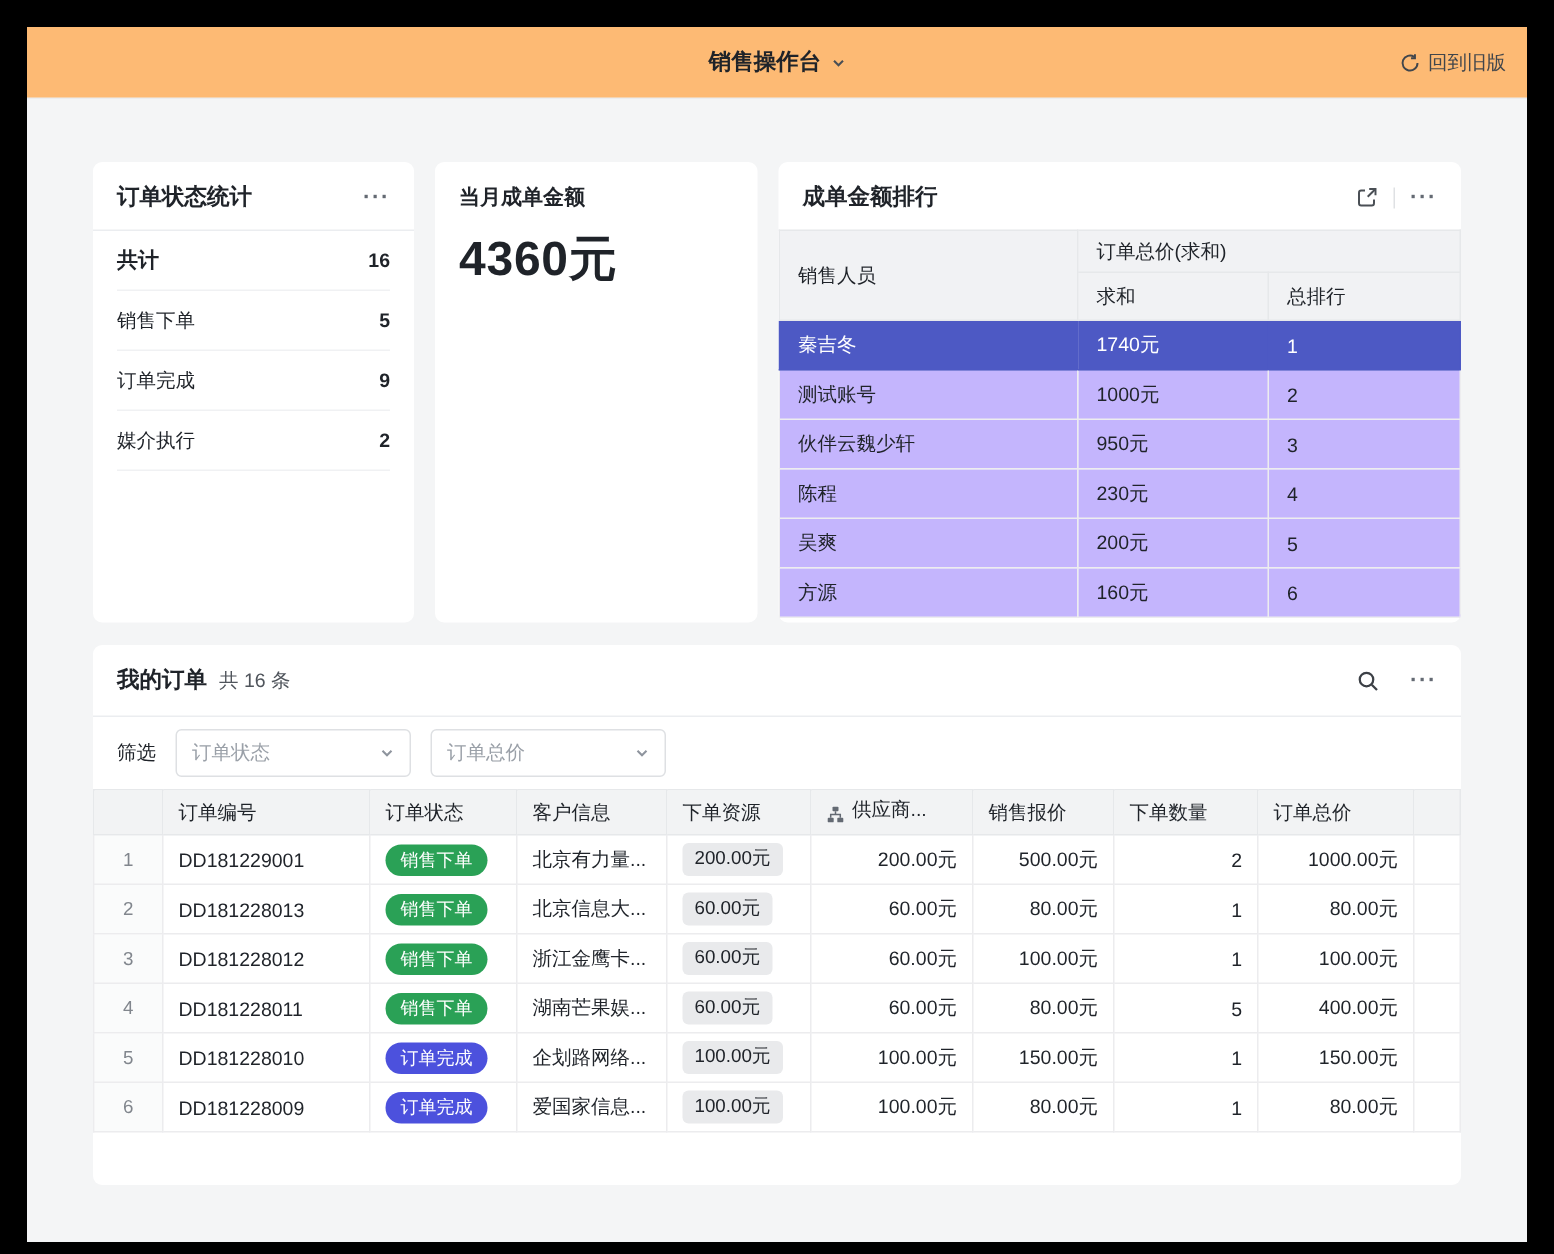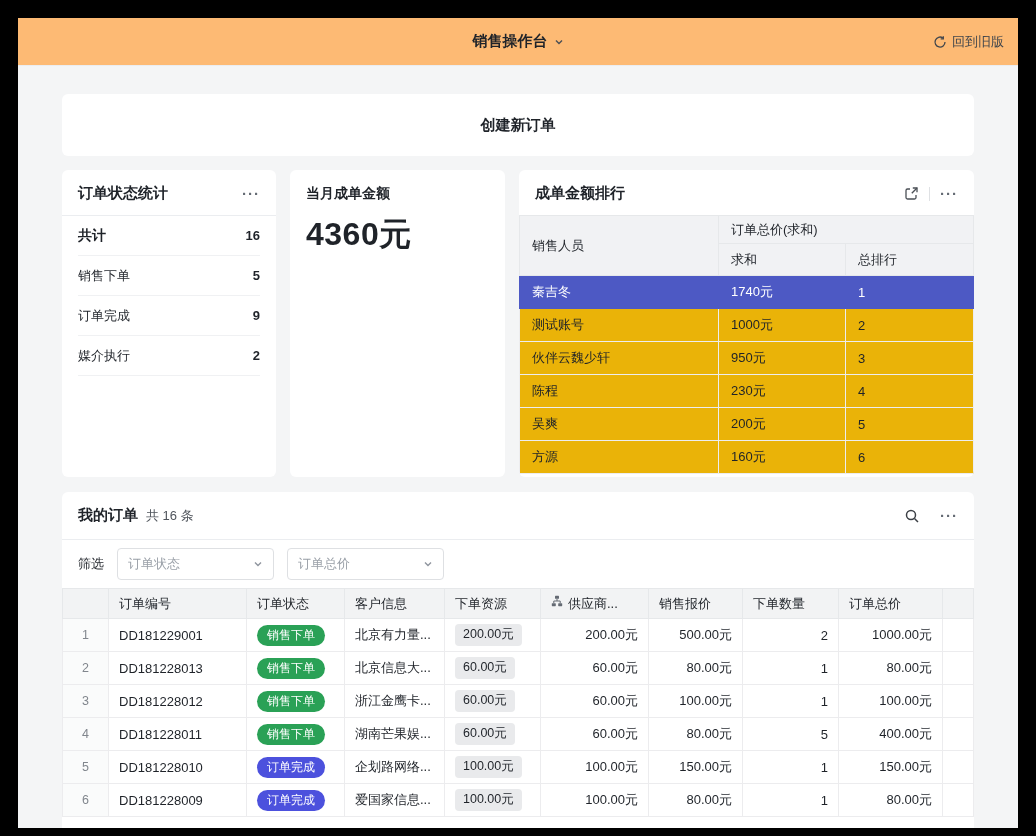--- a/index.html
+++ b/index.html
@@ -36,21 +36,21 @@
   .amount-card { width:215px; padding:15px 16px; overflow:hidden; }
   .amount-title { font-size:14px; font-weight:700; }
   .amount-value { font-size:32px; font-weight:700; margin-top:10px; letter-spacing:0.5px; }
 
   
   .ranking-card { flex:1; overflow:hidden; display:flex; flex-direction:column; }
   .rank-table { width:100%; border-collapse:collapse; table-layout:fixed; font-size:13px; }
   .rank-table th { background:#f1f2f4; font-weight:400; text-align:left; padding:0 12px; border:1px solid #e6e8ea; color:#1f2329; }
   .rank-table .th-group { height:28px; }
   .rank-table .th-sub { height:32px; }
-  .rank-table td { height:33px; padding:0 12px; border:1px solid #ededef; background:#eab308; }
+  .rank-table td { height:33px; padding:0 12px; border:1px solid #ededef; background:#c4b5fd; }
   .rank-table tr.hl td { background:var(--rank-hl,#4d59c4); color:#fff; border-color:var(--rank-hl,#4d59c4); cursor:pointer; }
 
   
   .orders-card { margin-top:15px; height:360px; overflow:hidden; }
   .orders-head { height:48px; display:flex; align-items:center; padding:0 16px; border-bottom:1px solid #ebedf0; }
   .orders-title { font-size:15px; font-weight:700; }
   .orders-count { font-size:13px; color:#50555c; margin-left:8px; }
   .orders-icons { margin-left:auto; display:flex; align-items:center; gap:20px; }
   .icon-btn { cursor:pointer; display:flex; align-items:center; }
 
@@ -64,21 +64,21 @@
   .orders-table td.idx { color:#81868d; text-align:center; background:#fafbfb; font-size:12.5px; }
   .orders-table th.idx { text-align:center; }
   .orders-table td.num { text-align:right; }
   .orders-table tr { cursor:pointer; }
 
   .badge { display:inline-block; padding:3px 10px; border-radius:11px; color:#fff; font-size:12px; line-height:1.25; }
   .badge.green { background:var(--badge-green,#2aa156); }
   .badge.purple { background:var(--badge-purple,#4c51dd); }
   .pill { display:inline-block; padding:3px 8px; border-radius:4px; background:#e9eaec; font-size:12.5px; line-height:1.25; }
 
-  .col-icon-label { display:inline-flex; align-items:flex-start; gap:5px; color:#1f2329; }
+  .col-icon-label { display:inline-flex; align-items:flex-end; gap:5px; color:#1f2329; }
   .col-icon-label svg { color:#646a73; flex:none; }
 </style>
 </head>
 <body>
 
 <div class="app">
 
   <div class="header">
     <div class="header-title">
       <span>销售操作台</span>
@@ -90,23 +90,20 @@
       <svg width="14" height="14" viewBox="0 0 14 14" fill="none" stroke="#41464c" stroke-width="1.3">
           <path d="M12 7A5 5 0 1 1 9.8 2.9"></path>
           <path d="M10.3 1.2v2.6H7.7"></path>
         </svg>
       <span>回到旧版</span>
     </div>
   </div>
 
   <div class="content">
 
-    <div class="create-card">
-      <span>创建新订单</span>
-    </div>
 
     <div class="cards-row">
 
       <div class="card status-card">
         <div class="card-head">
           <span class="card-title">订单状态统计</span>
           <span class="more-icon">···</span>
         </div>
         <div class="status-rows">
             <div class="status-row bold">

